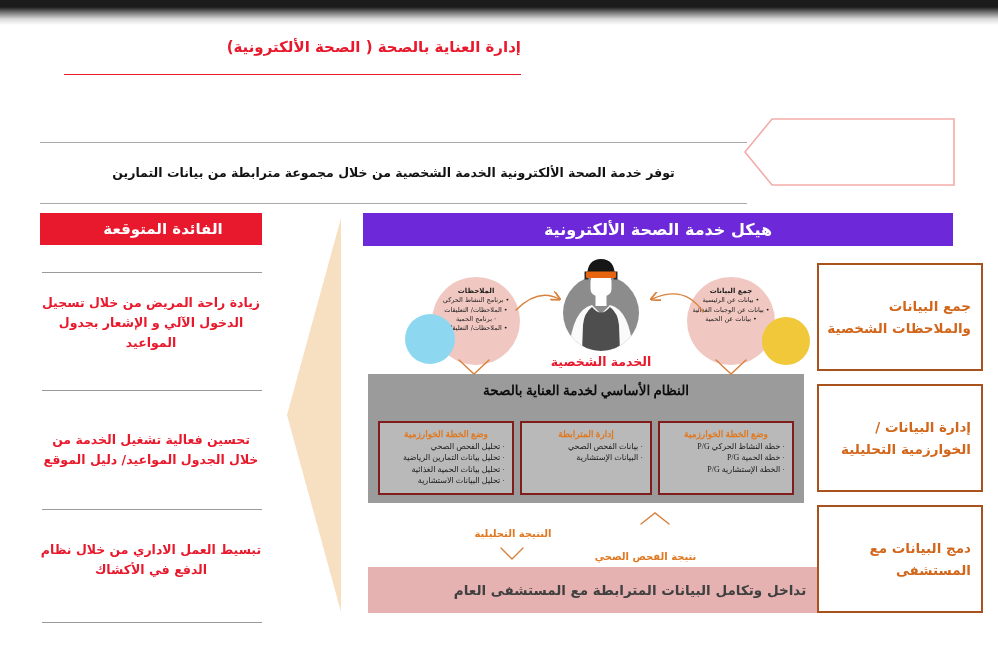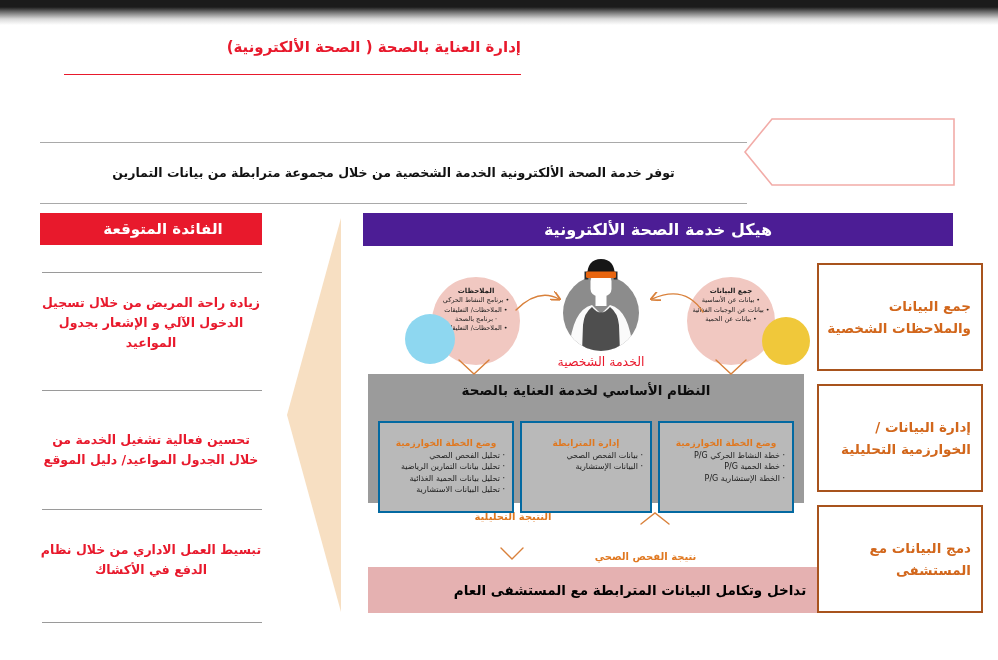--- a/index.html
+++ b/index.html
@@ -28,51 +28,51 @@
 
   .red-header { left:40px; top:213px; width:222px; height:32px;
     background:#E8192C; color:#fff; font-weight:bold; font-size:15px;
     display:flex; align-items:center; justify-content:center;padding-left:24px; }
 
   .sep { left:42px; width:220px; height:0; border-top:1.5px solid #9a9a9a; }
   .benefit { left:38px; width:226px; text-align:center; color:#E8192C;
     font-weight:bold; font-size:12.5px; line-height:1.6; }
 
   .orange-header { left:363px; top:213px; width:590px; height:33px;
-    background:#4c1d95; color:#fff; font-weight:bold; font-size:16px;
+    background:#6d28d9; color:#fff; font-weight:bold; font-size:16px;
     display:flex; align-items:center; justify-content:center; }
 
   .circle { border-radius:50%; }
   .c-blue   { left:405px; top:314px; width:50px; height:50px; background:#8ED7F0; z-index:4; }
   .c-yellow { left:762px; top:317px; width:48px; height:48px; background:#F0C83A; z-index:4; }
   .c-pink-l { left:432px; top:277px; width:88px; height:88px; background:#F1C8C1; z-index:3; }
   .c-pink-r { left:687px; top:277px; width:88px; height:88px; background:#F1C8C1; z-index:3; }
   .circle-text { width:100%; height:100%; padding-top:9px; text-align:center;
     font-size:6.5px; color:#1c1c1c; line-height:1.45; }
   .circle-text .ct-title { font-weight:bold; font-size:7px; }
 
   .person-wrap { left:556px; top:252px; width:90px; height:100px; z-index:5; }
   .person-label { left:542px; top:354px; width:118px; text-align:center;
-    color:#E8192C; font-weight:normal; font-size:12.5px; z-index:6; }
-
-  .platform { left:368px; top:374px; width:436px; height:129px; background:#9B9B9B; z-index:2; }
+    color:#E8192C; font-weight:bold; font-size:12.5px; z-index:6; }
+
+  .platform { left:368px; top:374px; width:436px; height:129px; background:#9B9B9B; z-index:2;font-family:Liberation Serif, serif; }
   .platform-title { position:absolute; left:0; top:8px; width:100%; text-align:center;
     color:#0d0d0d; font-weight:bold; font-size:13.5px; }
   .pbox-row { position:absolute; left:10px; top:47px; width:416px;
     display:flex; direction:rtl; justify-content:space-between; }
-  .pbox { background:#B9B9B9; border:2px solid #0369a1; min-height:66px; padding:15px 4px; }
+  .pbox { background:#B9B9B9; border:2px solid #7f1d1d; min-height:66px; padding:6px 4px; }
   .pbox.w1 { width:136px; } .pbox.w2 { width:132px; } .pbox.w3 { width:136px; }
   .pbox-title { text-align:center; color:#E07820; font-weight:bold; font-size:9px; line-height:1.3; }
   .pbox-item { direction:rtl; text-align:right; color:#1c1c1c; font-size:8px; line-height:1.45; padding-right:3px; }
 
   .result-label { color:#E07820; font-weight:bold; font-size:10px; text-align:center; }
 
   .pink-footer { left:368px; top:567px; width:524px; height:46px; background:#E5B1B1;
     display:flex; align-items:center; justify-content:center;
-    color:#000000; font-weight:bold; font-size:13.5px; }
+    color:#404040; font-weight:bold; font-size:13.5px; }
 
   .side-box { left:817px; width:166px; height:108px; background:#fff;
     border:2.5px solid #A8531D; display:flex; align-items:center;
     color:#D2671C; font-weight:bold; font-size:13.5px; line-height:1.65;
     text-align:right; padding:6px 10px 6px 6px; direction:rtl; }
 
   .overlay { left:0; top:0; width:998px; height:660px; pointer-events:none; z-index:7; }
   .tri-wrap { left:280px; top:215px; width:66px; height:400px; z-index:1; }
 </style>
 </head>
@@ -111,29 +111,29 @@
 <div class="abs orange-header rtl">هيكل خدمة الصحة الألكترونية</div>
 
 <div class="abs circle c-blue"></div>
 <div class="abs circle c-yellow"></div>
 
 <div class="abs circle c-pink-l">
   <div class="circle-text rtl">
     <div class="ct-title">الملاحظات</div>
     <div>• برنامج النشاط الحركي</div>
     <div>• الملاحظات/ التعليقات</div>
-    <div>· برنامج بالصحة</div>
+    <div>· برنامج الحمية</div>
     <div>• الملاحظات/ التعليقات</div>
   </div>
 </div>
 
 <div class="abs circle c-pink-r">
   <div class="circle-text rtl">
     <div class="ct-title">جمع البيانات</div>
-    <div>• بيانات عن الأساسية</div>
+    <div>• بيانات عن الرئيسية</div>
     <div>• بيانات عن الوجبات الغذائية</div>
     <div>• بيانات عن الحمية</div>
   </div>
 </div>
 
 <div class="abs person-wrap">
   <svg width="90" height="100" viewBox="0 0 90 100">
     <defs>
         <clipPath id="pc">
           <circle cx="45" cy="61" r="38"></circle>
@@ -172,21 +172,21 @@
       <div class="pbox-title">وضع الخطة الخوارزمية</div>
       <div class="pbox-item">· تحليل الفحص الصحي</div>
       <div class="pbox-item">· تحليل بيانات التمارين الرياضية</div>
       <div class="pbox-item">· تحليل بيانات الحمية الغذائية</div>
       <div class="pbox-item">· تحليل البيانات الاستشارية</div>
     </div>
   </div>
 </div>
 
 <div class="abs result-label rtl" style="left:583px; top:531px; width:125px;margin-top:20px;">نتيجة الفحص الصحي</div>
-<div class="abs result-label rtl" style="left:453px; top:511px; width:120px;">النتيجة التحليلية</div>
+<div class="abs result-label rtl" style="left:453px; top:528px; width:120px;">النتيجة التحليلية</div>
 
 <div class="abs pink-footer rtl">تداخل وتكامل البيانات المترابطة مع المستشفى العام</div>
 
 <div class="abs side-box" style="top:263px">جمع البيانات والملاحظات الشخصية</div>
 <div class="abs side-box" style="top:384px">إدارة البيانات / الخوارزمية التحليلية</div>
 <div class="abs side-box" style="top:505px">دمج البيانات مع المستشفى</div>
 
 <svg class="abs overlay" viewBox="0 0 998 660">
   <defs>
     <marker id="ah" viewBox="0 0 10 10" refX="8" refY="5" markerWidth="7" markerHeight="7" orient="auto-start-reverse">

